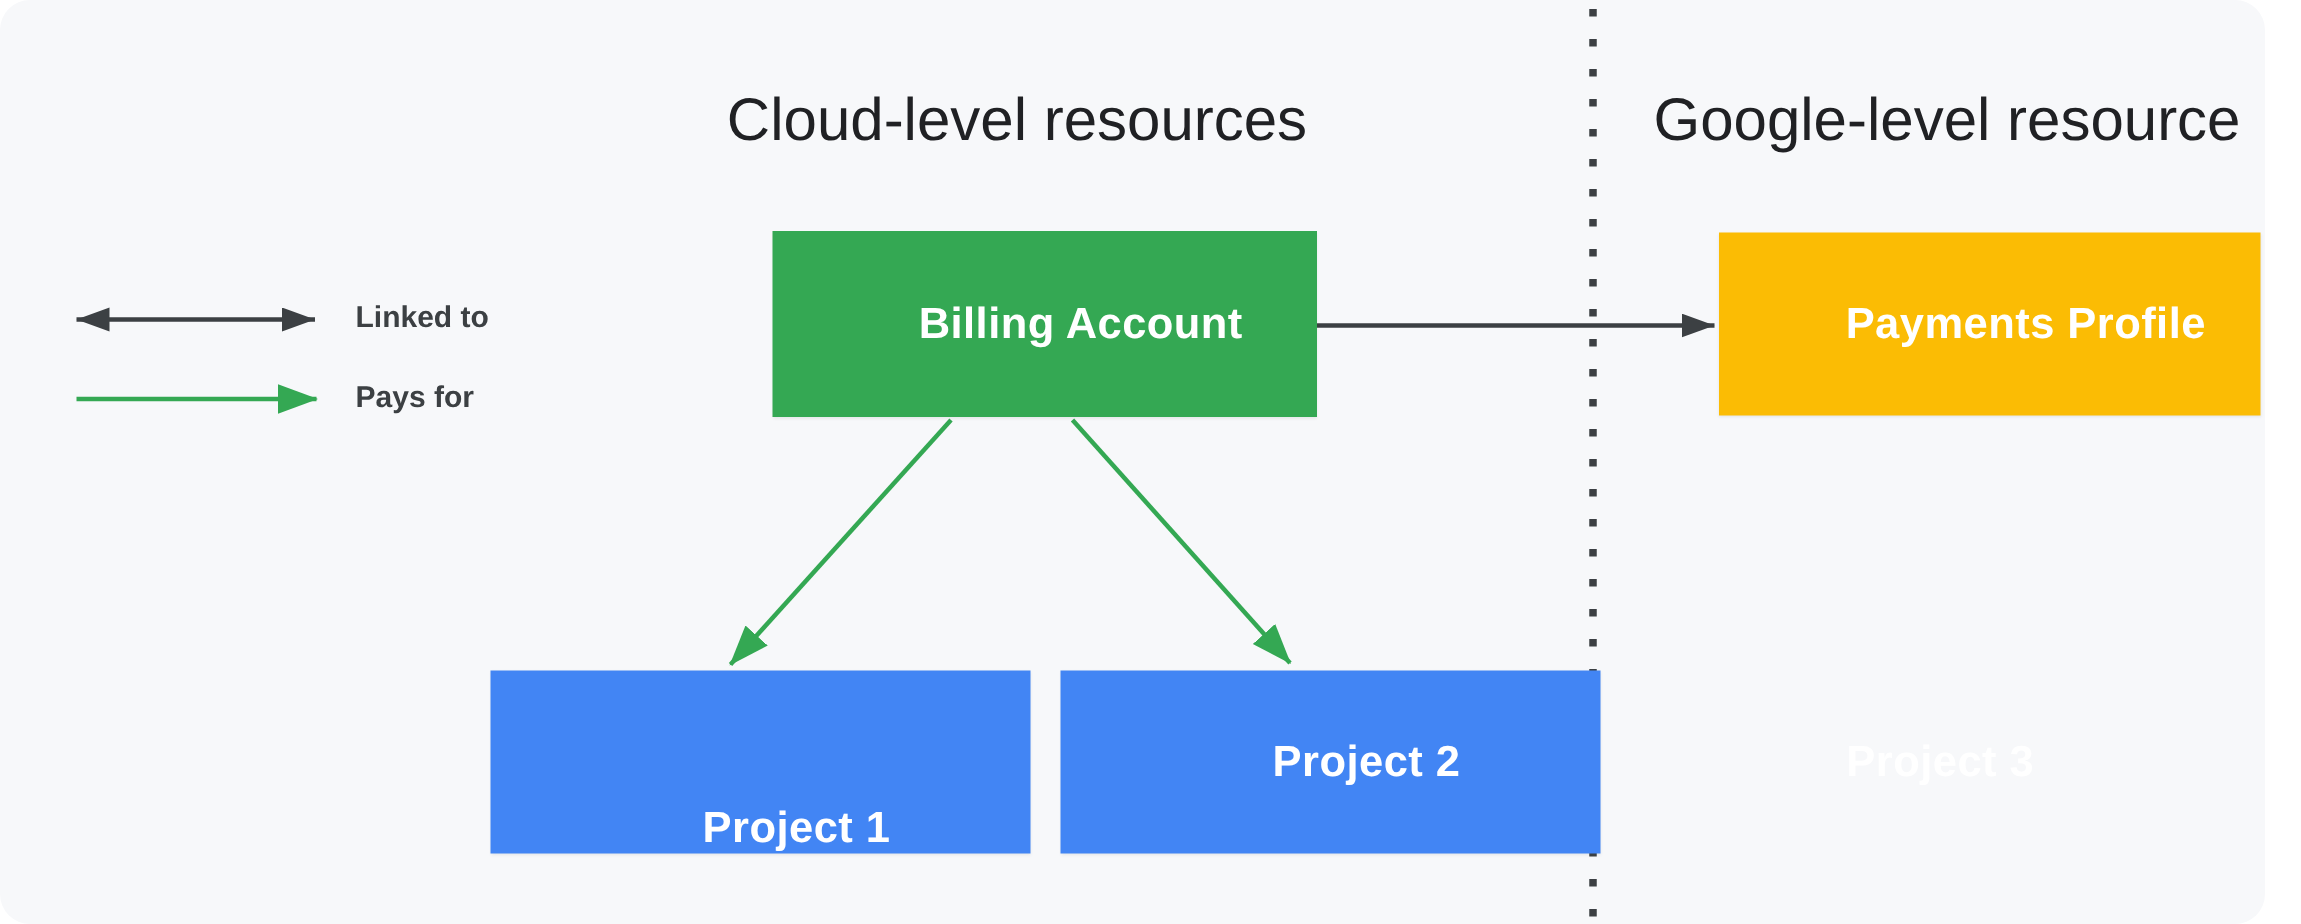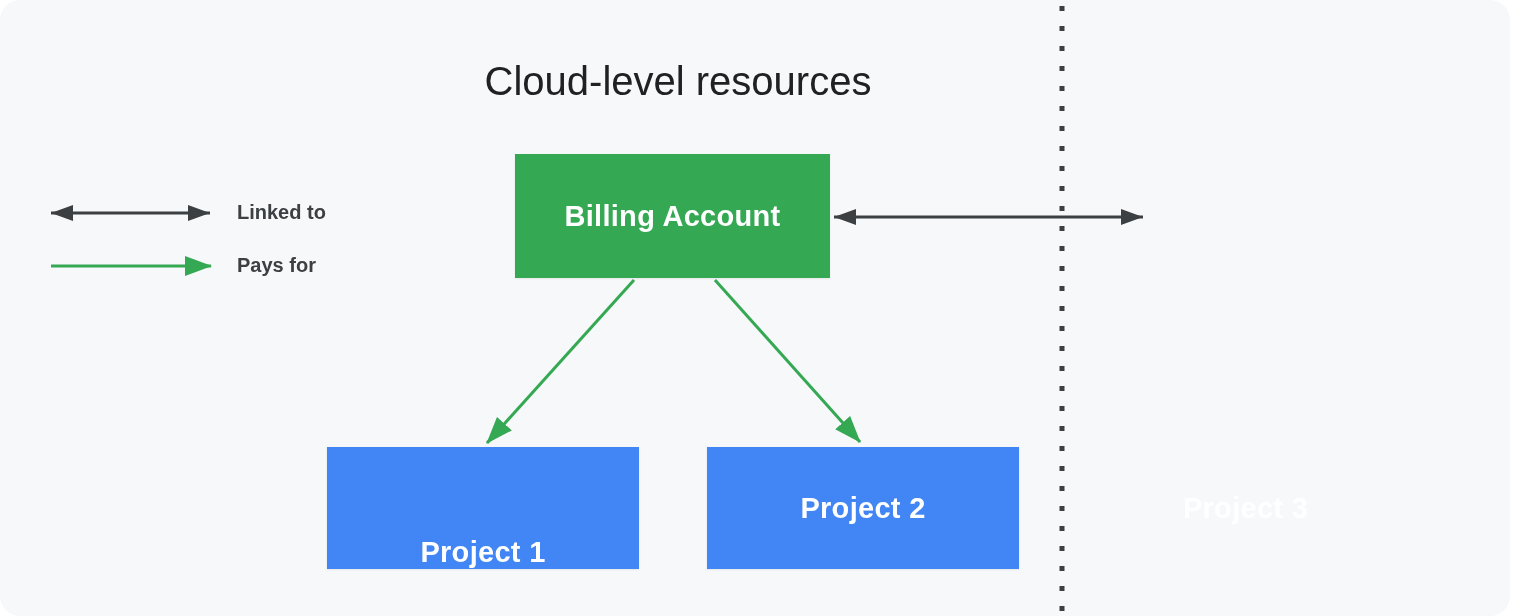--- a/index.html
+++ b/index.html
@@ -33,20 +33,21 @@
   .node {
     position: absolute;
     display: flex;
     align-items: center;
     justify-content: center;
     color: #ffffff;
     font-size: 29px;
     font-weight: 700;
     letter-spacing: 0.3px;
     box-shadow: 0 1px 2px rgba(60,64,67,0.10);
+    padding-left: 48px;
   }
   .node-billing  { left: 515px;  top: 154px; width: 315px; height: 124px; background: #34A853; }
   .node-payments { left: 1146px; top: 155px; width: 313px; height: 122px; background: #FBBC04; }
   .node-p1       { left: 327px;  top: 447px; width: 312px; height: 122px; background: #4285F4; align-items: flex-end; }
   .node-p2       { left: 707px;  top: 447px; width: 312px; height: 122px; background: #4285F4; }
   .node-p3       { left: 1089px; top: 447px; width: 313px; height: 122px; background: transparent; box-shadow: none; }
 </style>
 </head>
 <body>
 
@@ -68,28 +69,32 @@
 
     <line x1="634" y1="280" x2="487" y2="443" stroke="#34A853" stroke-width="3" marker-end="url(#headGreen)"></line>
 
     <line x1="715" y1="280" x2="860" y2="442" stroke="#34A853" stroke-width="3" marker-end="url(#headGreen)"></line>
 
     <line x1="51" y1="213" x2="210" y2="213" stroke="#3C4043" stroke-width="3" marker-start="url(#headDark)" marker-end="url(#headDark)"></line>
     <line x1="51" y1="266" x2="211" y2="266" stroke="#34A853" stroke-width="3" marker-end="url(#headGreen)"></line>
   </svg>
 
   <div class="section-title" style="left:678px; top:81px;">Cloud-level resources</div>
+  <div class="section-title" style="left:1298px; top:81px;">Google-level resource</div>
 
   <div class="legend-label" style="left:237px; top:213px;">Linked to</div>
   <div class="legend-label" style="left:237px; top:266px;">Pays for</div>
 
   <div class="node node-billing">
     <span>Billing Account</span>
   </div>
 
+  <div class="node node-payments">
+    <span>Payments Profile</span>
+  </div>
 
   <div class="node node-p1">
     <span>Project 1</span>
   </div>
 
   <div class="node node-p2">
     <span>Project 2</span>
   </div>
 
   <div class="node node-p3">

